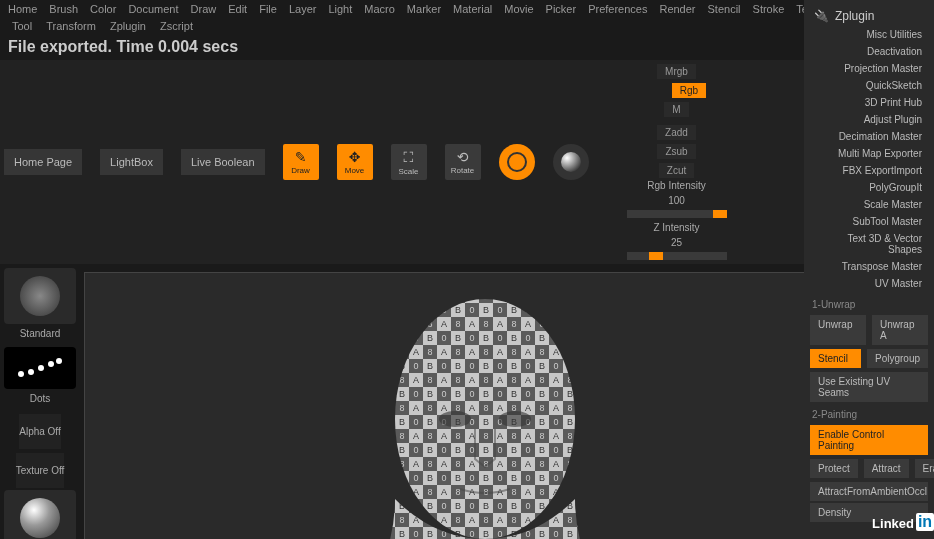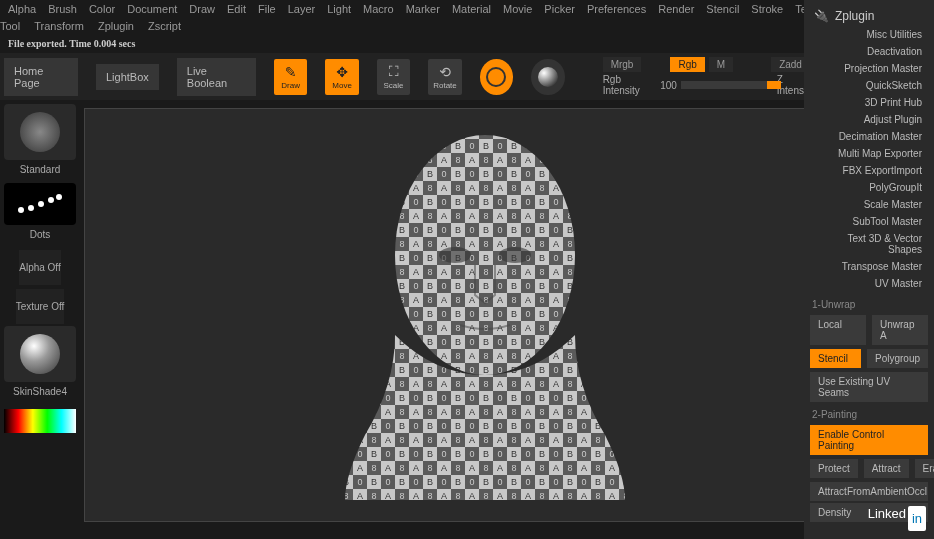--- a/index.html
+++ b/index.html
@@ -1,31 +1,31 @@
 <!DOCTYPE html>
 <html><head>
 <meta charset="utf-8">
 <style>
 * { margin: 0; padding: 0; box-sizing: border-box; font-family: Arial, sans-serif; }
 body { background: #1a1a1a; color: #aaa; font-size: 11px; width: 934px; height: 539px; overflow: hidden; position: relative; }
 
 .topbar { display: flex; gap: 12px; padding: 3px 8px; font-size: 11px; color: #999; }
 .topbar span { cursor: pointer; }
-.topbar2 { display: flex; gap: 14px; padding: 2px 0; font-size: 11px; color: #999; }
-.status { padding: 4px 8px; font-size: 10px; color: #ccc; font-weight: bold; font-family: Liberation Serif, serif; }
+.topbar2 { display: flex; gap: 14px; padding: 2px 12px; font-size: 11px; color: #999; }
+.status { padding: 4px 8px; font-size: 16px; color: #ccc; font-weight: bold; }
 
 .toolbar { display: flex; align-items: center; gap: 18px; padding: 4px; background: #222; }
 .tbutton { padding: 7px 10px; background: #363636; color: #bbb; font-size: 11px; cursor: pointer; }
 .tool-ico { width: 36px; height: 36px; background: #3a3a3a; display: flex; flex-direction: column; align-items: center; justify-content: center; font-size: 8px; color: #bbb; cursor: pointer; border-radius: 2px; }
 .tool-ico.on { background: #ff8c00; color: #222; }
 .tool-ico .ic { font-size: 14px; margin-bottom: 1px; }
 .bigcircle { width: 36px; height: 36px; border-radius: 50%; display: flex; align-items: center; justify-content: center; }
 
 .controls { display: flex; flex-direction: column; gap: 2px; margin-left: 20px; font-size: 10px; }
-.ctrl-row { display: flex; gap: 4px; align-items: center; }
+.ctrl-row { display: flex; gap: 4px; align-items: center; flex-direction: column; }
 .chip { padding: 2px 8px; background: #2a2a2a; color: #999; font-size: 10px; }
 .chip.on { background: #ff8c00; color: #222; margin-left: 25px; }
 .slider { width: 100px; height: 8px; background: #3a3a3a; position: relative; }
 .slider .thumb { position: absolute; width: 14px; height: 8px; background: #ff8c00; }
 
 .main { display: flex; height: 430px; }
 .left-col { width: 80px; display: flex; flex-direction: column; padding: 4px; gap: 2px; align-items: center; }
 .thumb-box { width: 72px; height: 56px; background: #2a2a2a; border-radius: 4px; display: flex; align-items: center; justify-content: center; }
 .thumb-label { text-align: center; font-size: 10px; padding: 2px 0 6px; }
 .side-lbl { text-align: center; font-size: 10px; padding: 12px 0; background: #222; margin-top: 2px; }
@@ -42,28 +42,28 @@
 
 .right-palette { position: absolute; right: 0; top: 0; width: 130px; height: 539px; background: #2a2a2a; padding: 6px 4px; overflow: hidden; }
 .pal-title { color: #ccc; font-size: 12px; padding: 3px 6px; display: flex; align-items: center; gap: 6px; }
 .pal-item { padding: 3px 8px; font-size: 10px; color: #bbb; cursor: pointer; text-align: right; }
 .pal-section { padding: 3px 4px; font-size: 10px; color: #888; margin-top: 4px; }
 .pal-btn { padding: 4px 8px; background: #3a3a3a; color: #bbb; font-size: 10px; margin: 2px; display: inline-block; cursor: pointer; }
 .pal-btn.on { background: #ff8c00; color: #222; }
 .pal-btn.wide { display: block; }
 .pal-row { display: flex; gap: 2px; }
 
-.linkedin { position: absolute; right: 8px; bottom: 8px; display: flex; align-items: flex-start; gap: 2px; font-size: 13px; color: #fff; font-weight: normal; }
-.linkedin .box { background: #fff; color: #0077b5; width: 18px; height: 25px; display: flex; align-items: center; justify-content: center; border-radius: 2px; font-size: 13px; }
+.linkedin { position: absolute; right: 0; bottom: 8px; display: flex; align-items: flex-end; gap: 2px; font-size: 13px; color: #fff; font-weight: bold; }
+.linkedin .box { background: #fff; color: #0077b5; width: 18px; height: 18px; display: flex; align-items: center; justify-content: center; border-radius: 2px; font-size: 16px; }
 </style>
 </head>
 <body>
 
 <div class="topbar">
-  <span>Alpha</span>
+  <span>Home</span>
   <span>Brush</span>
   <span>Color</span>
   <span>Document</span>
   <span>Draw</span>
   <span>Edit</span>
   <span>File</span>
   <span>Layer</span>
   <span>Light</span>
   <span>Macro</span>
   <span>Marker</span>
@@ -248,21 +248,21 @@
   <div class="pal-item">Multi Map Exporter</div>
   <div class="pal-item">FBX ExportImport</div>
   <div class="pal-item">PolyGroupIt</div>
   <div class="pal-item">Scale Master</div>
   <div class="pal-item">SubTool Master</div>
   <div class="pal-item">Text 3D &amp; Vector Shapes</div>
   <div class="pal-item">Transpose Master</div>
   <div class="pal-item">UV Master</div>
   <div class="pal-section">1-Unwrap</div>
   <div class="pal-row">
-    <div class="pal-btn" style="flex:1">Local</div>
+    <div class="pal-btn" style="flex:1">Unwrap</div>
     <div class="pal-btn" style="flex:1">Unwrap A</div>
   </div>
   <div class="pal-row">
     <div class="pal-btn on" style="flex:1">Stencil</div>
     <div class="pal-btn" style="flex:1">Polygroup</div>
   </div>
   <div class="pal-btn wide">Use Existing UV Seams</div>
   <div class="pal-section">2-Painting</div>
   <div class="pal-btn wide on">Enable Control Painting</div>
   <div class="pal-row">

